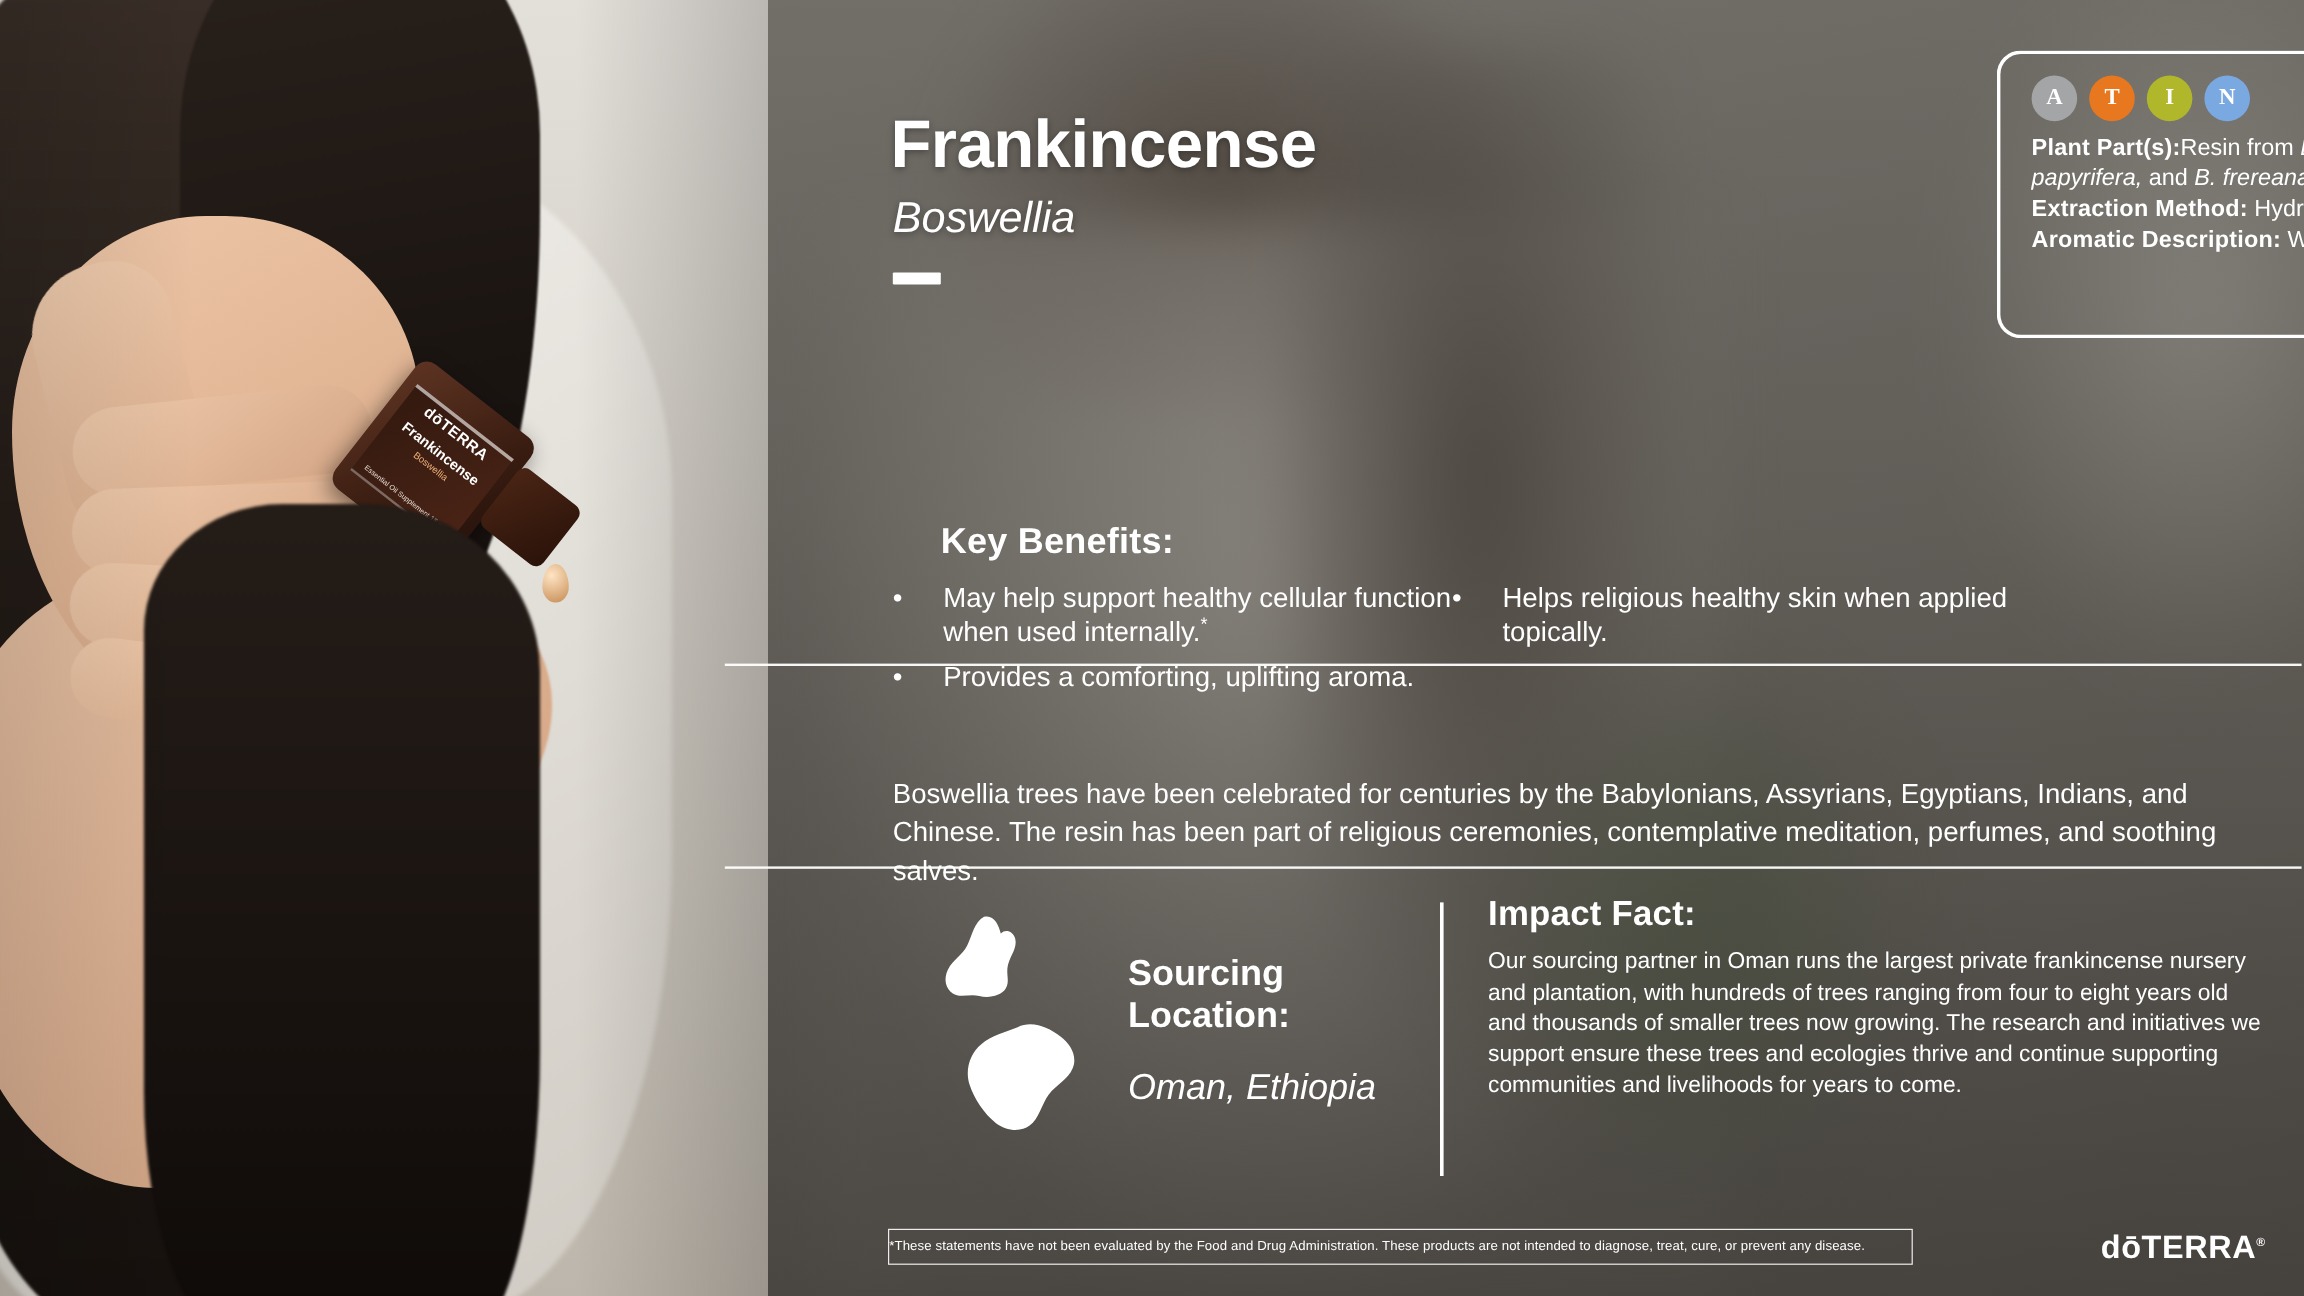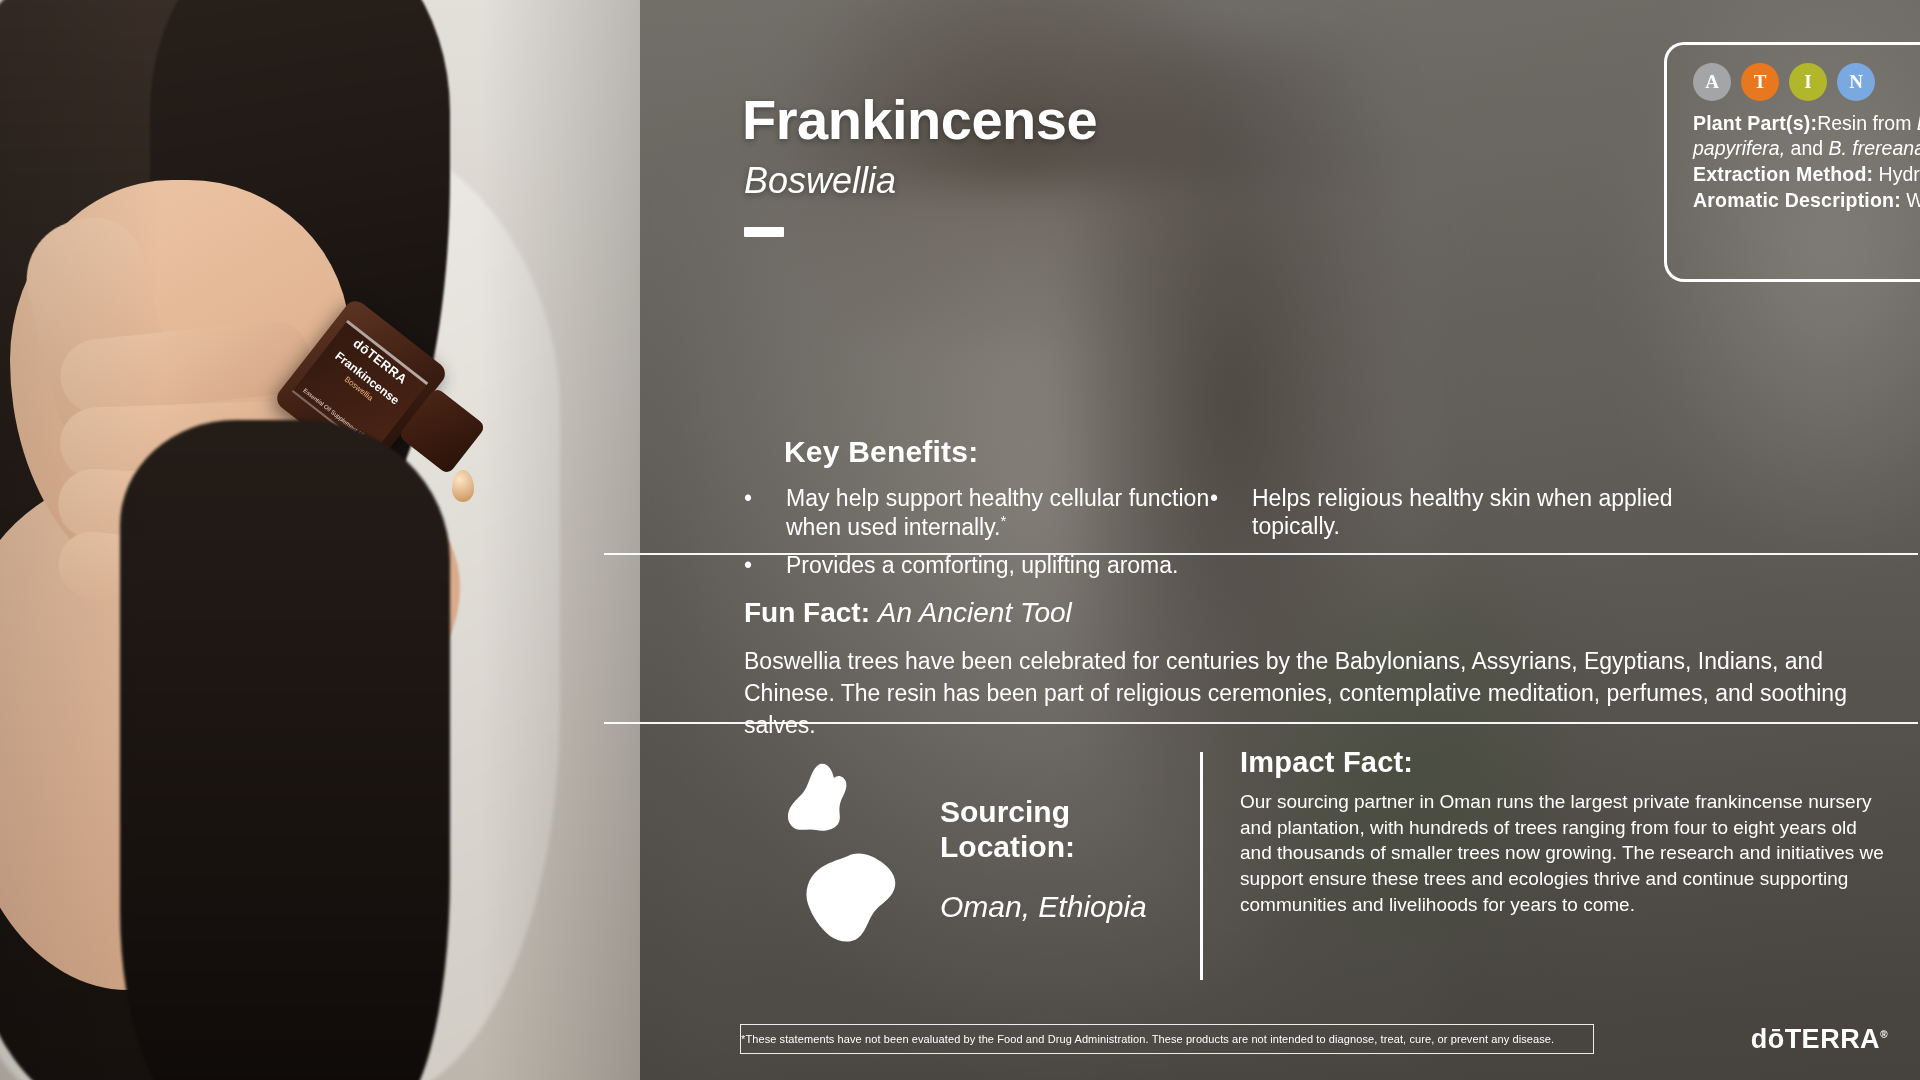--- a/index.html
+++ b/index.html
@@ -465,24 +465,20 @@
 
     <div class="kb-col-right">
       <div class="kb-item">
         <span class="kb-bullet">•</span>
         <span class="kb-text">Helps religious healthy skin when applied topically.</span>
       </div>
     </div>
 
     <div class="hr one"></div>
 
-    <div class="ff-head">
-      <b>Fun Fact:</b>
-      <i>An Ancient Tool</i>
-    </div>
     <div class="ff-body">Boswellia trees have been celebrated for centuries by the Babylonians, Assyrians, Egyptians, Indians, and Chinese. The resin has been part of religious ceremonies, contemplative meditation, perfumes, and soothing salves.</div>
 
     <div class="hr two"></div>
 
     <svg class="map" viewBox="0 0 160 200" aria-hidden="true">
       <path fill="#ffffff" d="M58 4 C66 2 70 10 72 18 C76 14 82 16 84 22 C86 30 80 36 78 44 C76 52 80 58 76 64 C72 70 62 72 54 70 C46 68 38 72 32 68 C26 64 24 56 28 48 C32 40 40 36 44 28 C48 20 50 8 58 4 Z"></path>
       <path fill="#ffffff" d="M86 96 C98 90 112 96 122 104 C130 110 136 120 132 130 C128 140 118 144 112 152 C106 160 104 172 96 178 C88 184 76 182 68 176 C58 168 50 156 46 144 C42 132 46 118 56 110 C64 103 76 100 86 96 Z"></path>
     </svg>
     <div class="sourcing-label">Sourcing Location:</div>
     <div class="sourcing-value">Oman, Ethiopia</div>

